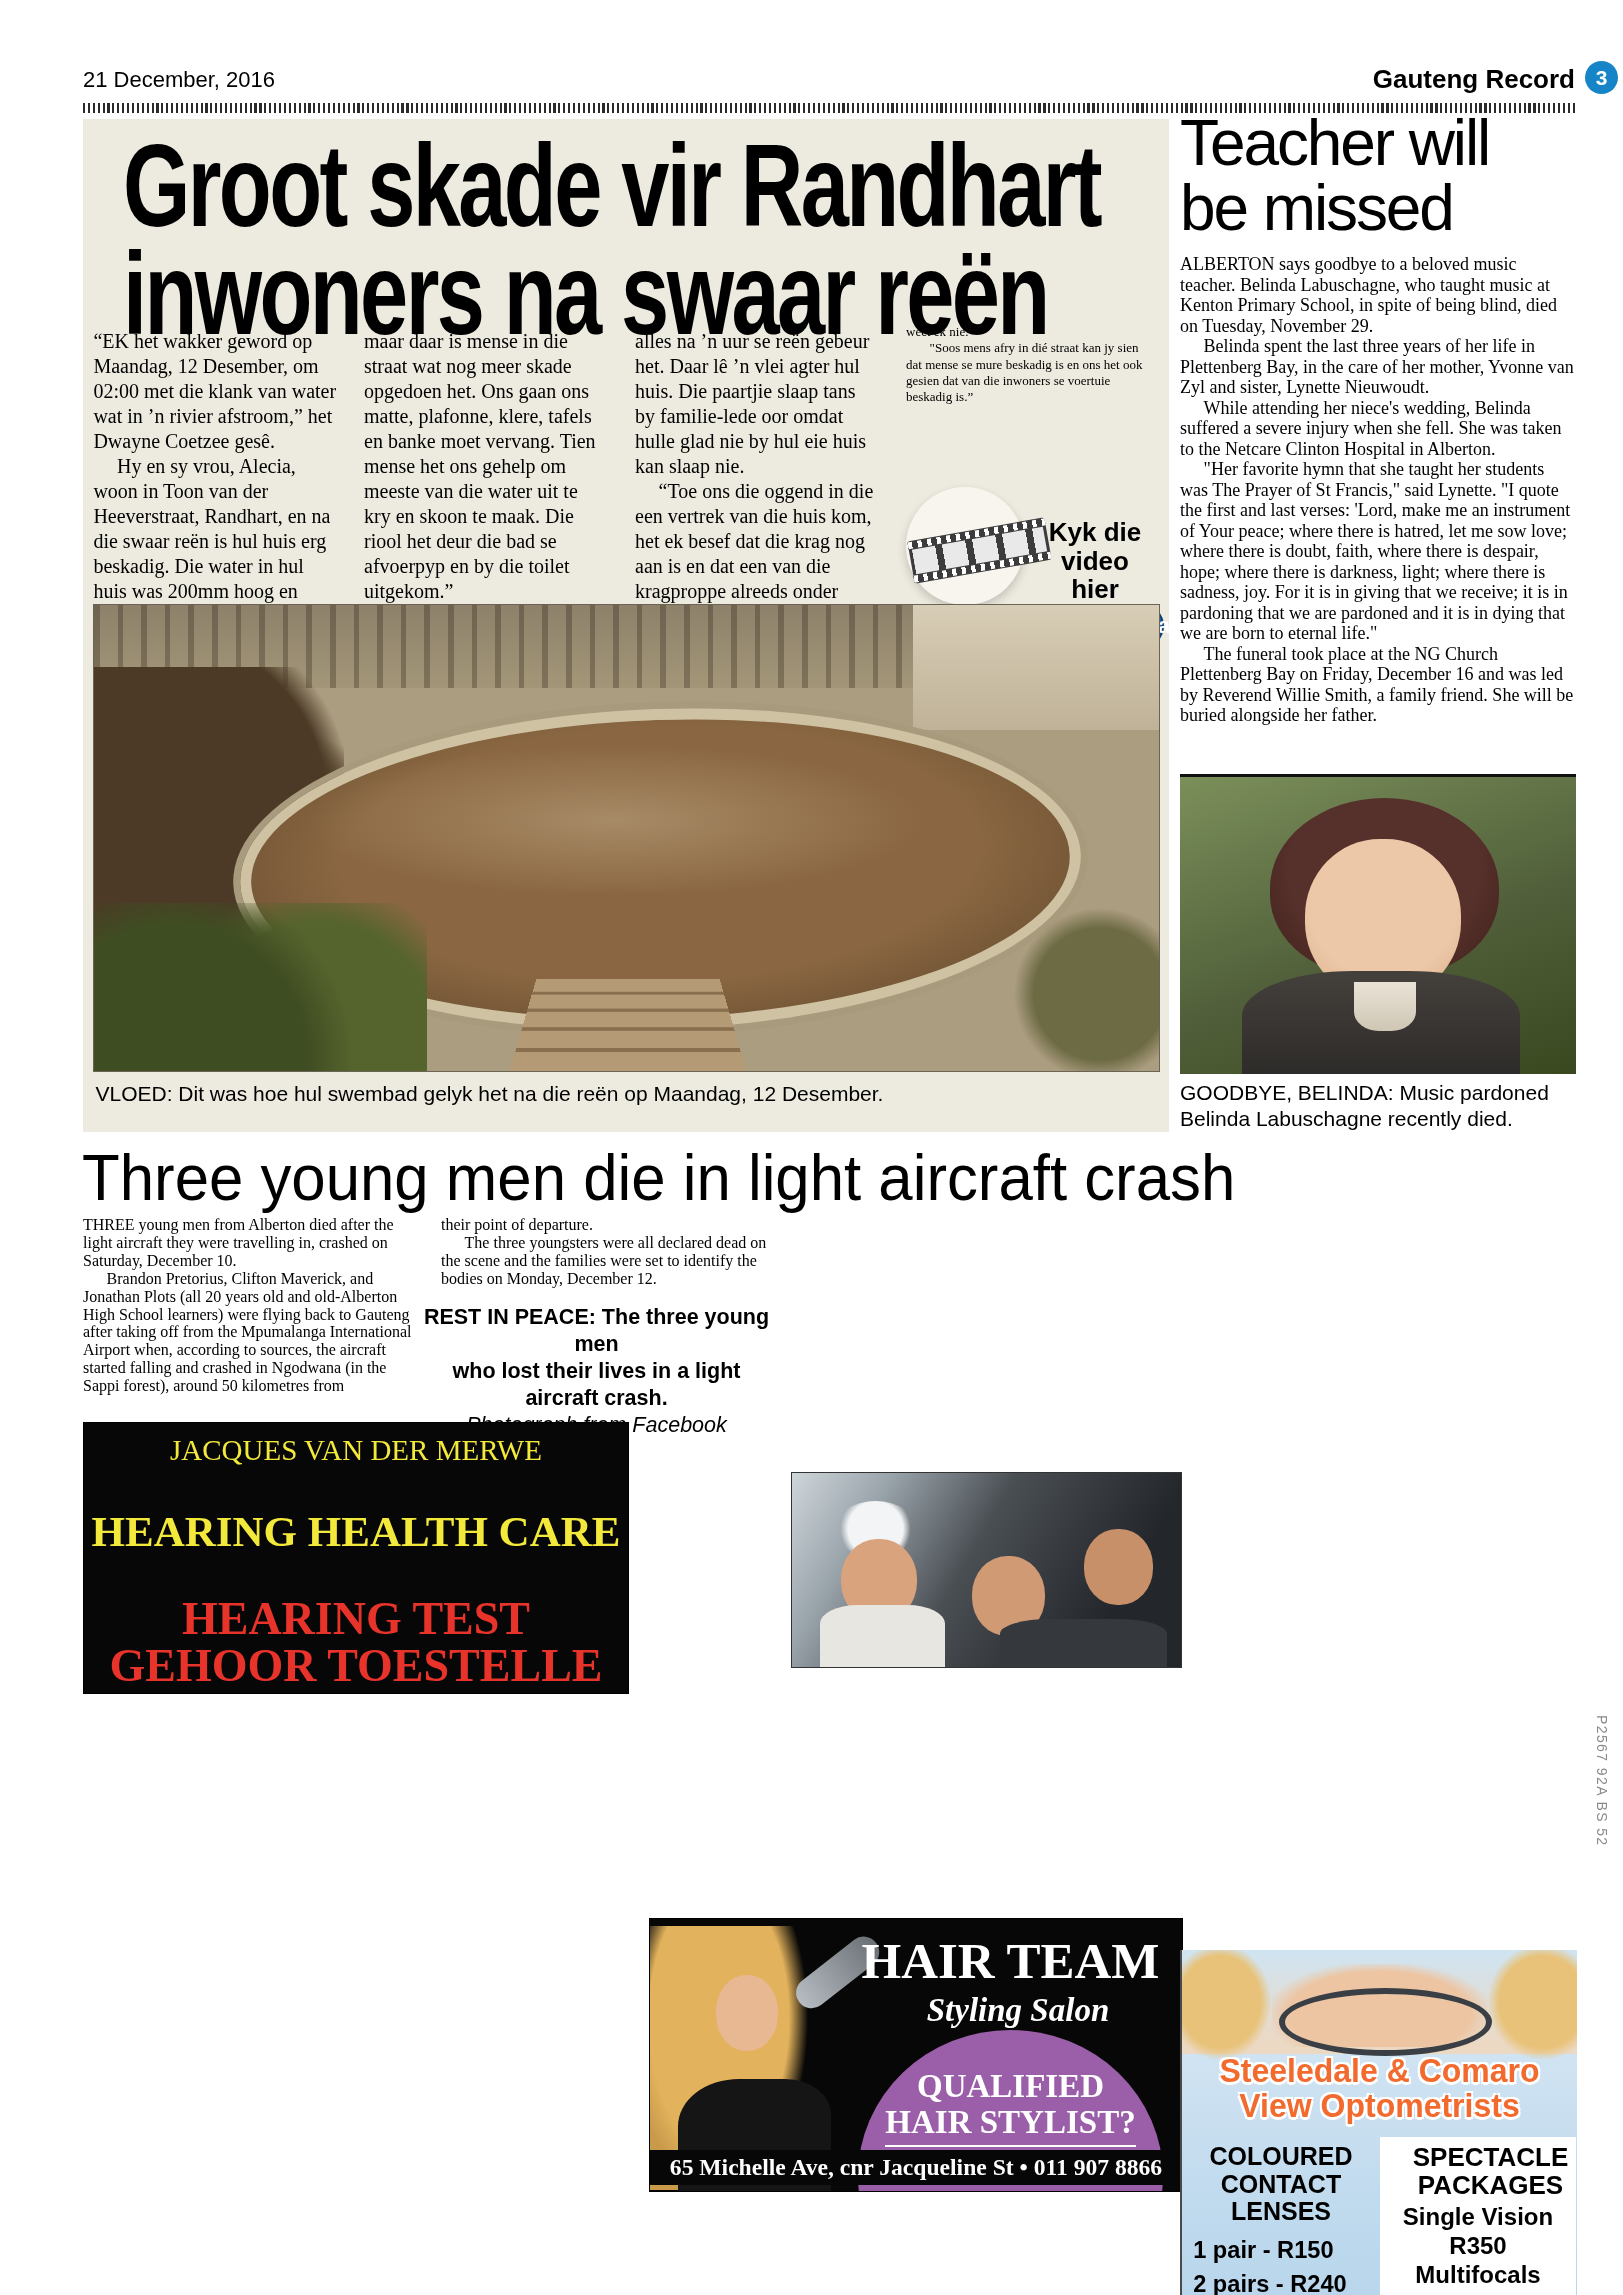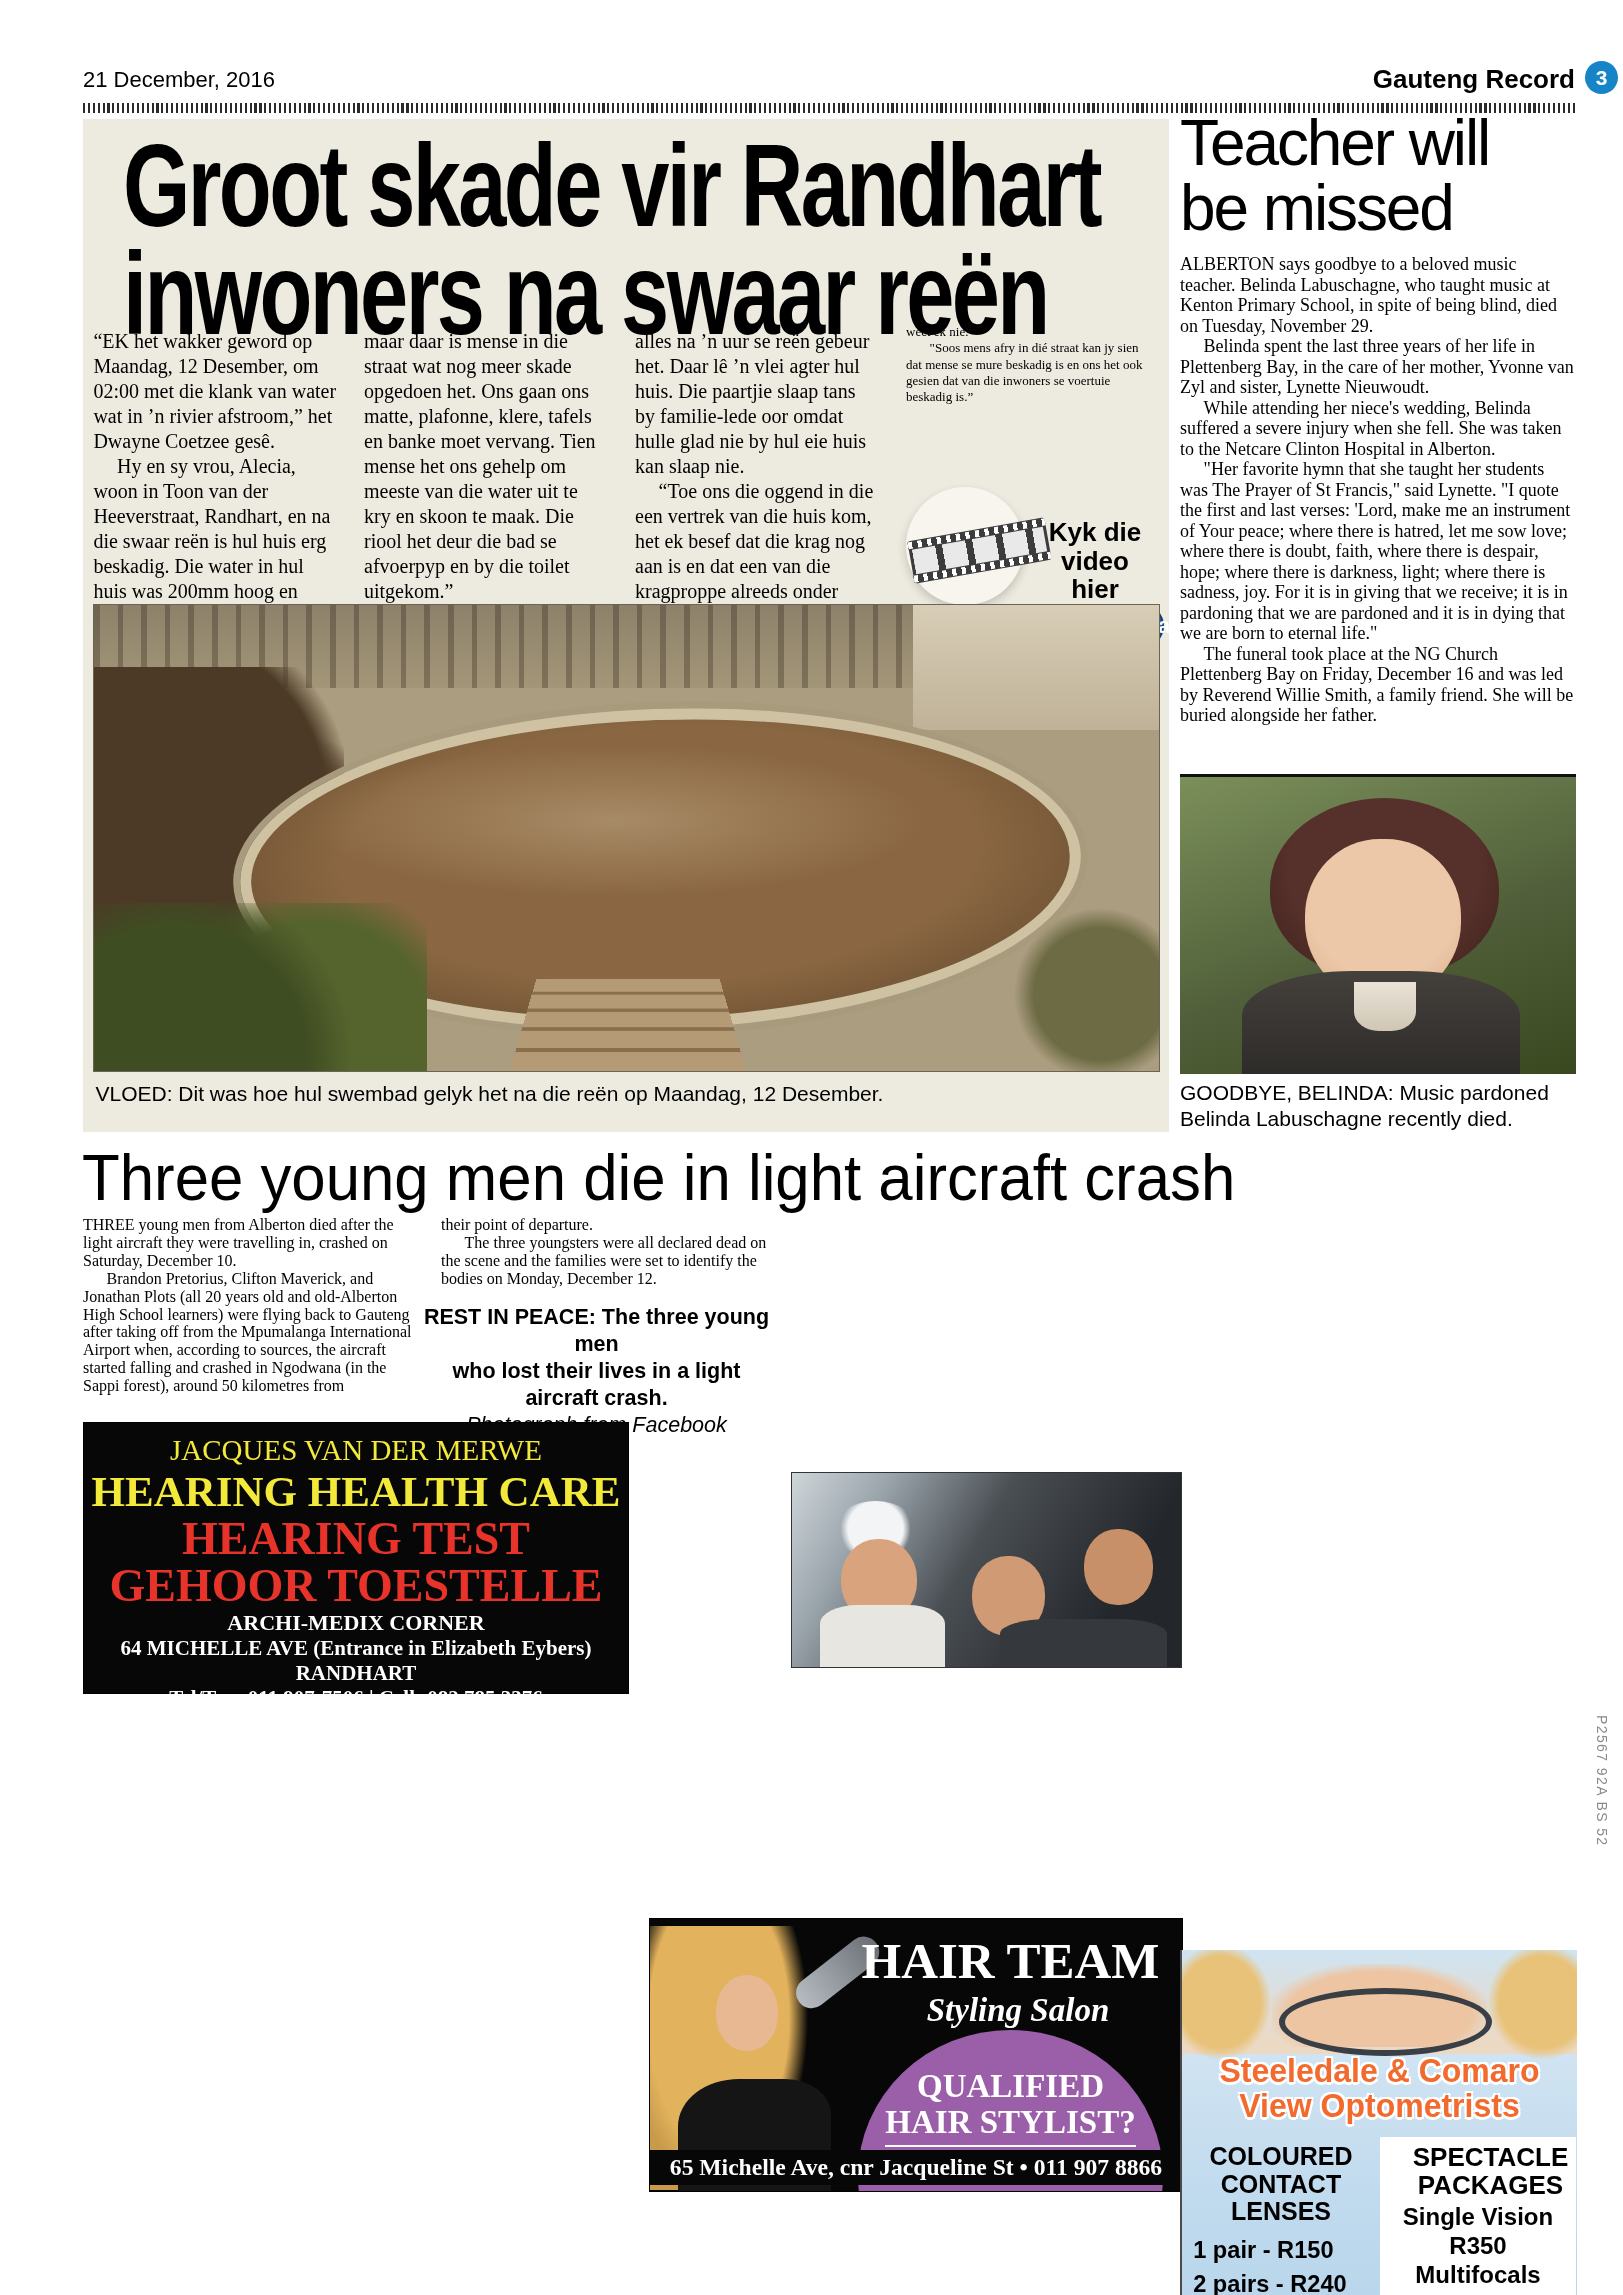--- a/index.html
+++ b/index.html
@@ -133,21 +133,21 @@
 
   <div class="abs photo" style="left:791px;top:1172px;width:389px;height:194px;background:linear-gradient(120deg,#cfd6da 0%,#9aa4ab 20%,#4a4f54 45%,#23262a 80%);border:1.4px solid #333;">
     <div class="abs" style="left:42px;top:28px;width:83px;height:56px;border-radius:50%;background:radial-gradient(circle,#f2f4f5 0 55%,rgba(242,244,245,0) 70%);"></div>
     <div class="abs" style="left:49px;top:66px;width:76px;height:83px;border-radius:48%;background:#d9a37e;"></div>
     <div class="abs" style="left:180px;top:83px;width:73px;height:80px;border-radius:48%;background:#cf9a74;"></div>
     <div class="abs" style="left:292px;top:56px;width:69px;height:76px;border-radius:48%;background:#c89068;"></div>
     <div class="abs" style="left:28px;top:132px;width:125px;height:62px;background:#e8e6e1;border-radius:30% 30% 0 0;"></div>
     <div class="abs" style="left:208px;top:146px;width:167px;height:49px;background:#35393d;border-radius:30% 30% 0 0;"></div>
   </div>
 
-  <div class="abs blackad" style="left:83px;top:1422px;width:546px;height:272px;border:1.4px solid #000;display:flex;flex-direction:column;justify-content:space-between;padding:11px 5.6px 9.7px 5.6px;box-sizing:border-box;">
+  <div class="abs blackad" style="left:83px;top:1422px;width:546px;height:272px;border:1.4px solid #000;display:flex;flex-direction:column;justify-content:space-between;padding:11px 5.6px 9.7px 5.6px;box-sizing:border-box;gap:40px;">
     <div class="serif yellow" style="font-size:29px;">JACQUES VAN DER MERWE</div>
     <div class="serif yellow" style="font-size:43px;font-weight:bold;">HEARING HEALTH CARE</div>
     <div class="serif redtxt" style="font-size:46px;font-weight:bold;line-height:1.02;">
       <div>HEARING TEST</div>
       <div>GEHOOR TOESTELLE</div>
     </div>
     <div class="serif" style="font-size:22px;font-weight:bold;">ARCHI-MEDIX CORNER</div>
     <div class="serif" style="font-size:21px;font-weight:bold;">64 MICHELLE AVE (Entrance in Elizabeth Eybers) RANDHART</div>
     <div class="serif" style="font-size:21px;font-weight:bold;">Tel/Tax: 011 907-7506 | Cell: 082 785 3376</div>
   </div>

